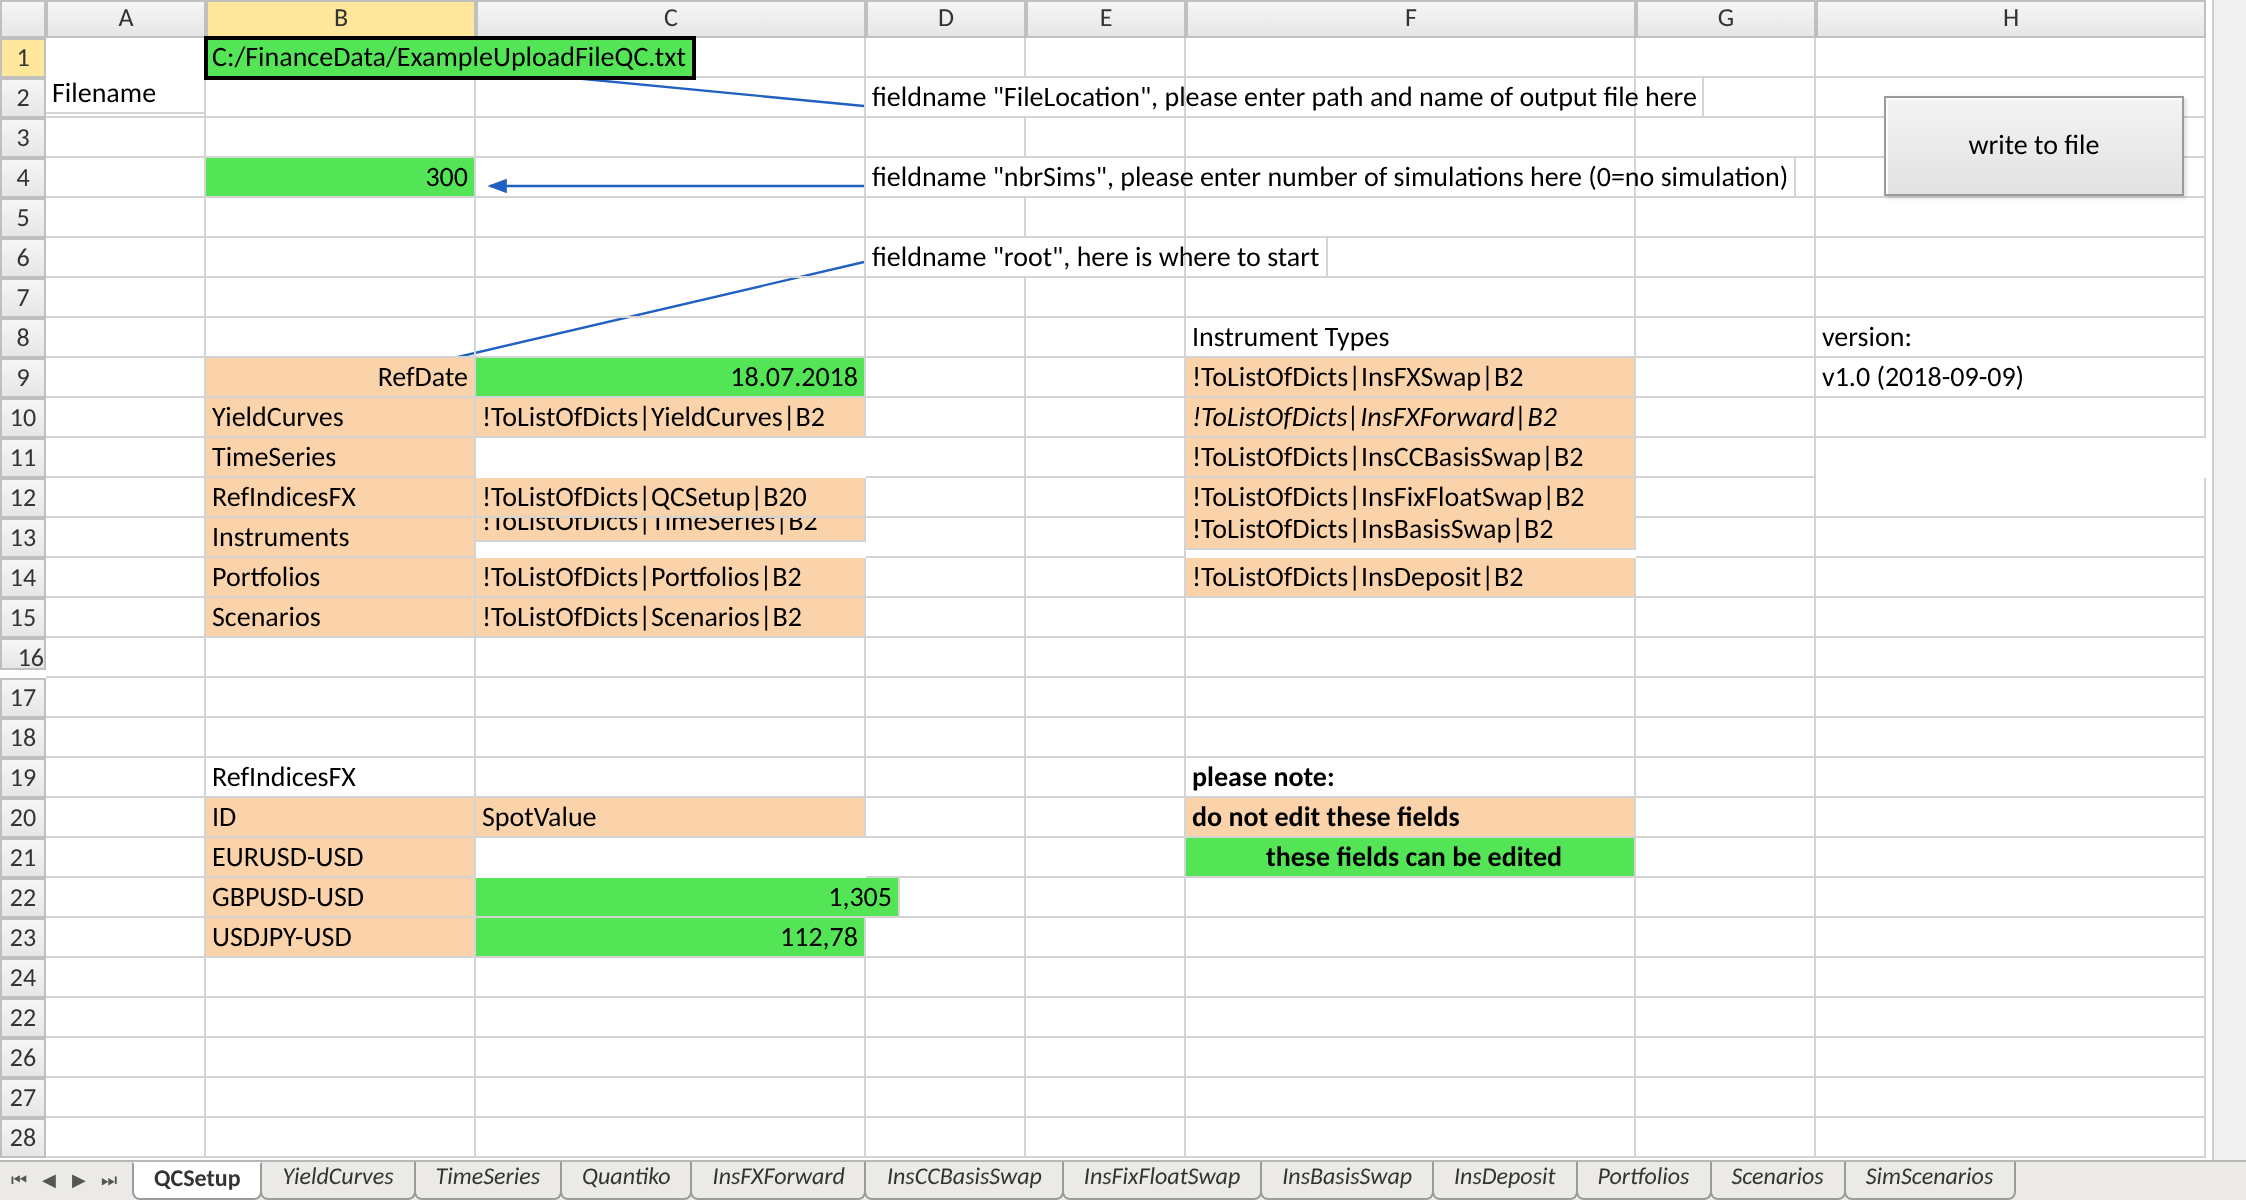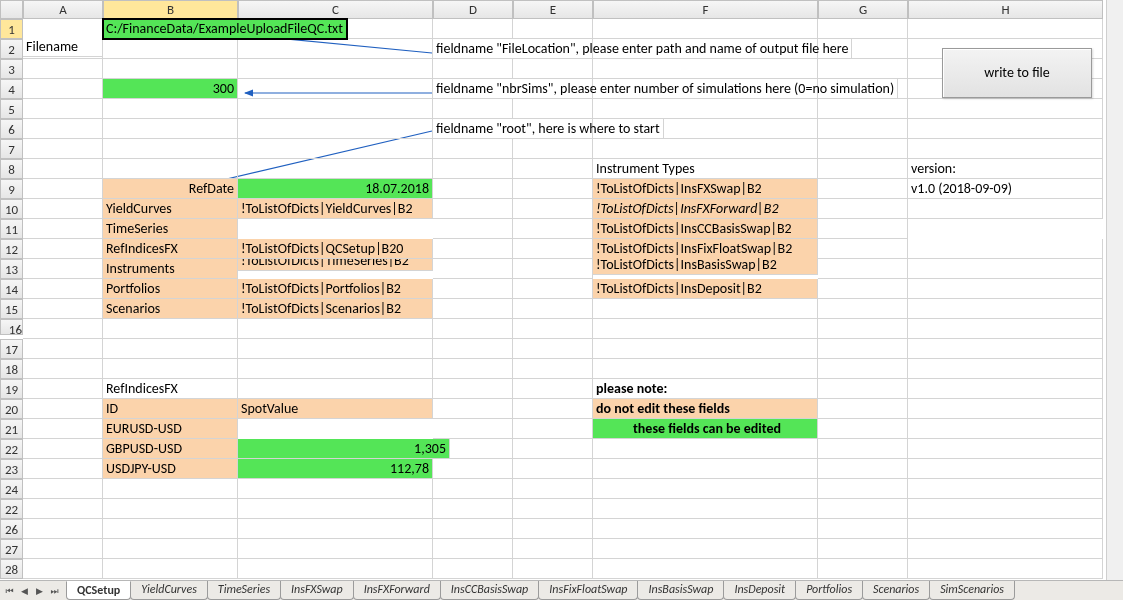--- a/index.html
+++ b/index.html
@@ -421,21 +421,21 @@
   <div class="tab-nav" id="tabnav">
       <span>⏮</span>
       <span>◀</span>
       <span>▶</span>
       <span>⏭</span>
     </div>
   <div class="tabs" id="tabs">
       <div class="tab active">QCSetup</div>
       <div class="tab">YieldCurves</div>
       <div class="tab">TimeSeries</div>
-      <div class="tab">InsFXSwap</div>
+      <div class="tab">Quantiko</div>
       <div class="tab">InsFXForward</div>
       <div class="tab">InsCCBasisSwap</div>
       <div class="tab">InsFixFloatSwap</div>
       <div class="tab">InsBasisSwap</div>
       <div class="tab">InsDeposit</div>
       <div class="tab">Portfolios</div>
       <div class="tab">Scenarios</div>
       <div class="tab">SimScenarios</div>
     </div>
 </div>

